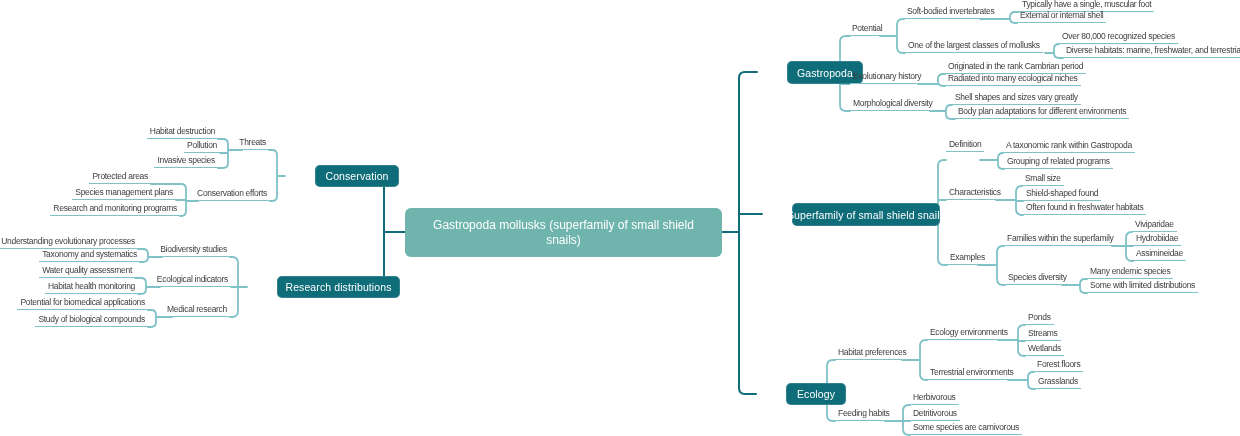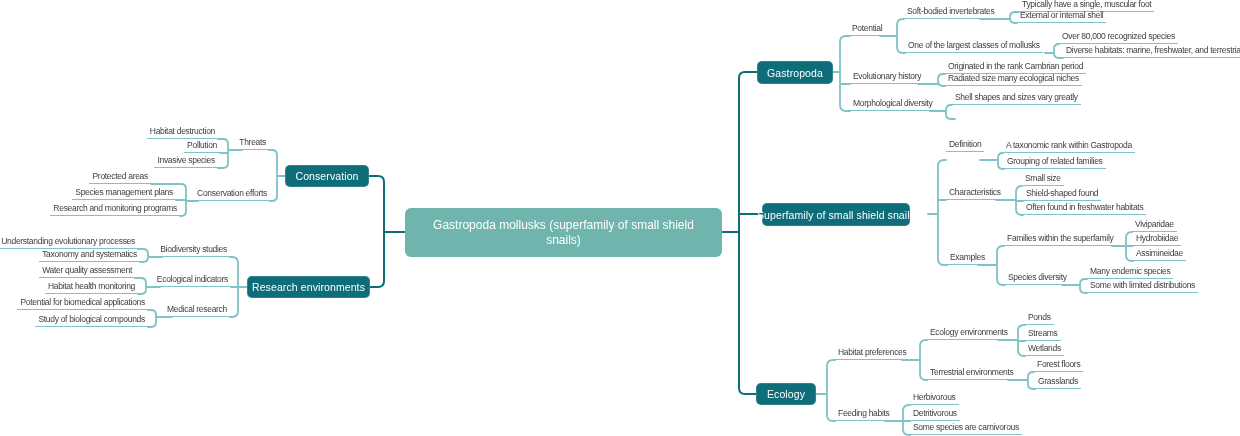--- a/index.html
+++ b/index.html
@@ -12,20 +12,21 @@
   #canvas{
     position:relative;width:1240px;height:436px;overflow:hidden;
     background:#fff;font-family:"Liberation Sans", sans-serif;
   }
   #links{position:absolute;left:0;top:0;}
   .box{
     position:absolute;display:flex;align-items:center;justify-content:center;
     background:var(--dark);color:#fff;border-radius:5px;
     font-size:10.5px;letter-spacing:0.1px;white-space:nowrap;cursor:pointer;
     box-shadow:0 0 0 1px rgba(255,255,255,0.15) inset;
+    margin-left:30px;
   }
   .central{
     position:absolute;display:flex;align-items:center;justify-content:center;
     background:var(--central);color:#fff;border-radius:6px;
     font-size:12px;text-align:center;line-height:15px;padding:12px 14px;
     box-sizing:border-box;cursor:pointer;
   }
   .lbl{
     position:absolute;height:13px;line-height:13px;
     font-size:8.5px;letter-spacing:-0.3px;color:var(--text);
@@ -71,38 +72,39 @@
       <path d="M172 317 H156 M148 310 H151 Q156 310 156 315 V322 Q156 327 151 327 H148"></path>
     </g>
   </svg>
 
   <div class="central" style="left:405px;top:208px;width:317px;height:49px">Gastropoda mollusks (superfamily of small shield snails)</div>
 
   <div class="box" style="left:757px;top:61px;width:76px;height:23px">Gastropoda</div>
   <div class="box" style="left:762px;top:203px;width:148px;height:23px">Superfamily of small shield snails</div>
   <div class="box" style="left:756px;top:383px;width:60px;height:22px">Ecology</div>
   <div class="box" style="left:285px;top:165px;width:84px;height:22px">Conservation</div>
-  <div class="box" style="left:247px;top:276px;width:123px;height:22px">Research environments</div>
+  <div class="box" style="left:247px;top:276px;width:123px;height:22px">Research distributions</div>
 
   <div class="lbl" style="left:849px;top:22px">Potential</div>
   <div class="lbl" style="left:904px;top:5px">Soft-bodied invertebrates</div>
   <div class="lbl" style="left:1019px;top:-2px">Typically have a single, muscular foot</div>
   <div class="lbl" style="left:1017px;top:9px">External or internal shell</div>
   <div class="lbl" style="left:905px;top:39px">One of the largest classes of mollusks</div>
   <div class="lbl" style="left:1059px;top:30px">Over 80,000 recognized species</div>
   <div class="lbl" style="left:1063px;top:44px">Diverse habitats: marine, freshwater, and terrestrial</div>
   <div class="lbl" style="left:850px;top:70px">Evolutionary history</div>
   <div class="lbl" style="left:945px;top:60px">Originated in the rank Cambrian period</div>
-  <div class="lbl" style="left:945px;top:72px">Radiated size many ecological niches</div>
+  <div class="lbl" style="left:945px;top:72px">Radiated into many ecological niches</div>
   <div class="lbl" style="left:850px;top:97px">Morphological diversity</div>
   <div class="lbl" style="left:952px;top:91px">Shell shapes and sizes vary greatly</div>
+  <div class="lbl" style="left:955px;top:105px">Body plan adaptations for different environments</div>
 
   <div class="lbl" style="left:946px;top:138px">Definition</div>
   <div class="lbl" style="left:1003px;top:139px">A taxonomic rank within Gastropoda</div>
-  <div class="lbl" style="left:1004px;top:155px">Grouping of related families</div>
+  <div class="lbl" style="left:1004px;top:155px">Grouping of related programs</div>
   <div class="lbl" style="left:946px;top:186px">Characteristics</div>
   <div class="lbl" style="left:1022px;top:172px">Small size</div>
   <div class="lbl" style="left:1023px;top:187px">Shield-shaped found</div>
   <div class="lbl" style="left:1023px;top:201px">Often found in freshwater habitats</div>
   <div class="lbl" style="left:947px;top:251px">Examples</div>
   <div class="lbl" style="left:1004px;top:232px">Families within the superfamily</div>
   <div class="lbl" style="left:1132px;top:218px">Viviparidae</div>
   <div class="lbl" style="left:1133px;top:232px">Hydrobiidae</div>
   <div class="lbl" style="left:1133px;top:247px">Assimineidae</div>
   <div class="lbl" style="left:1005px;top:271px">Species diversity</div>

